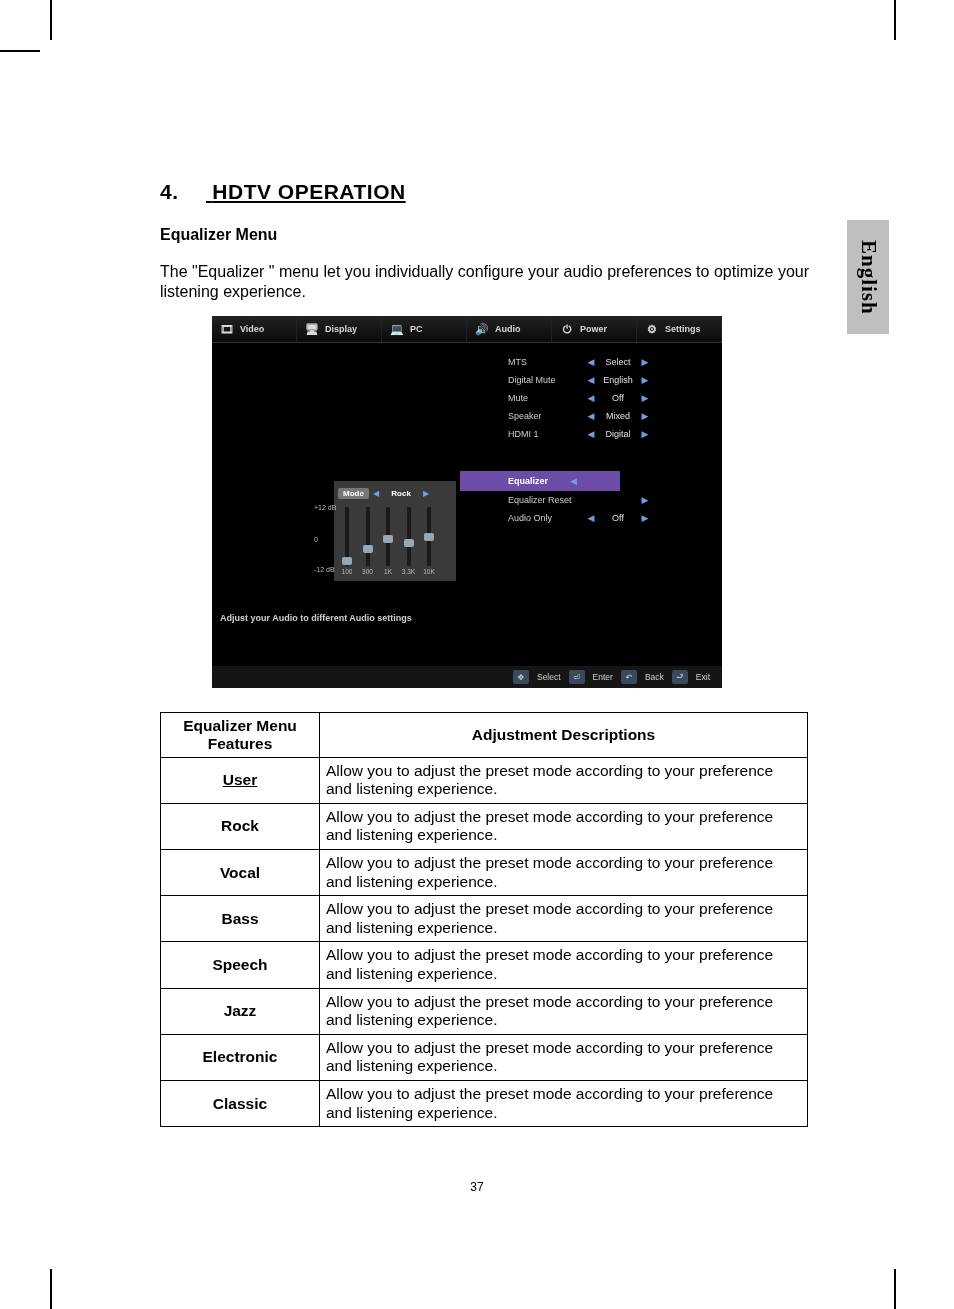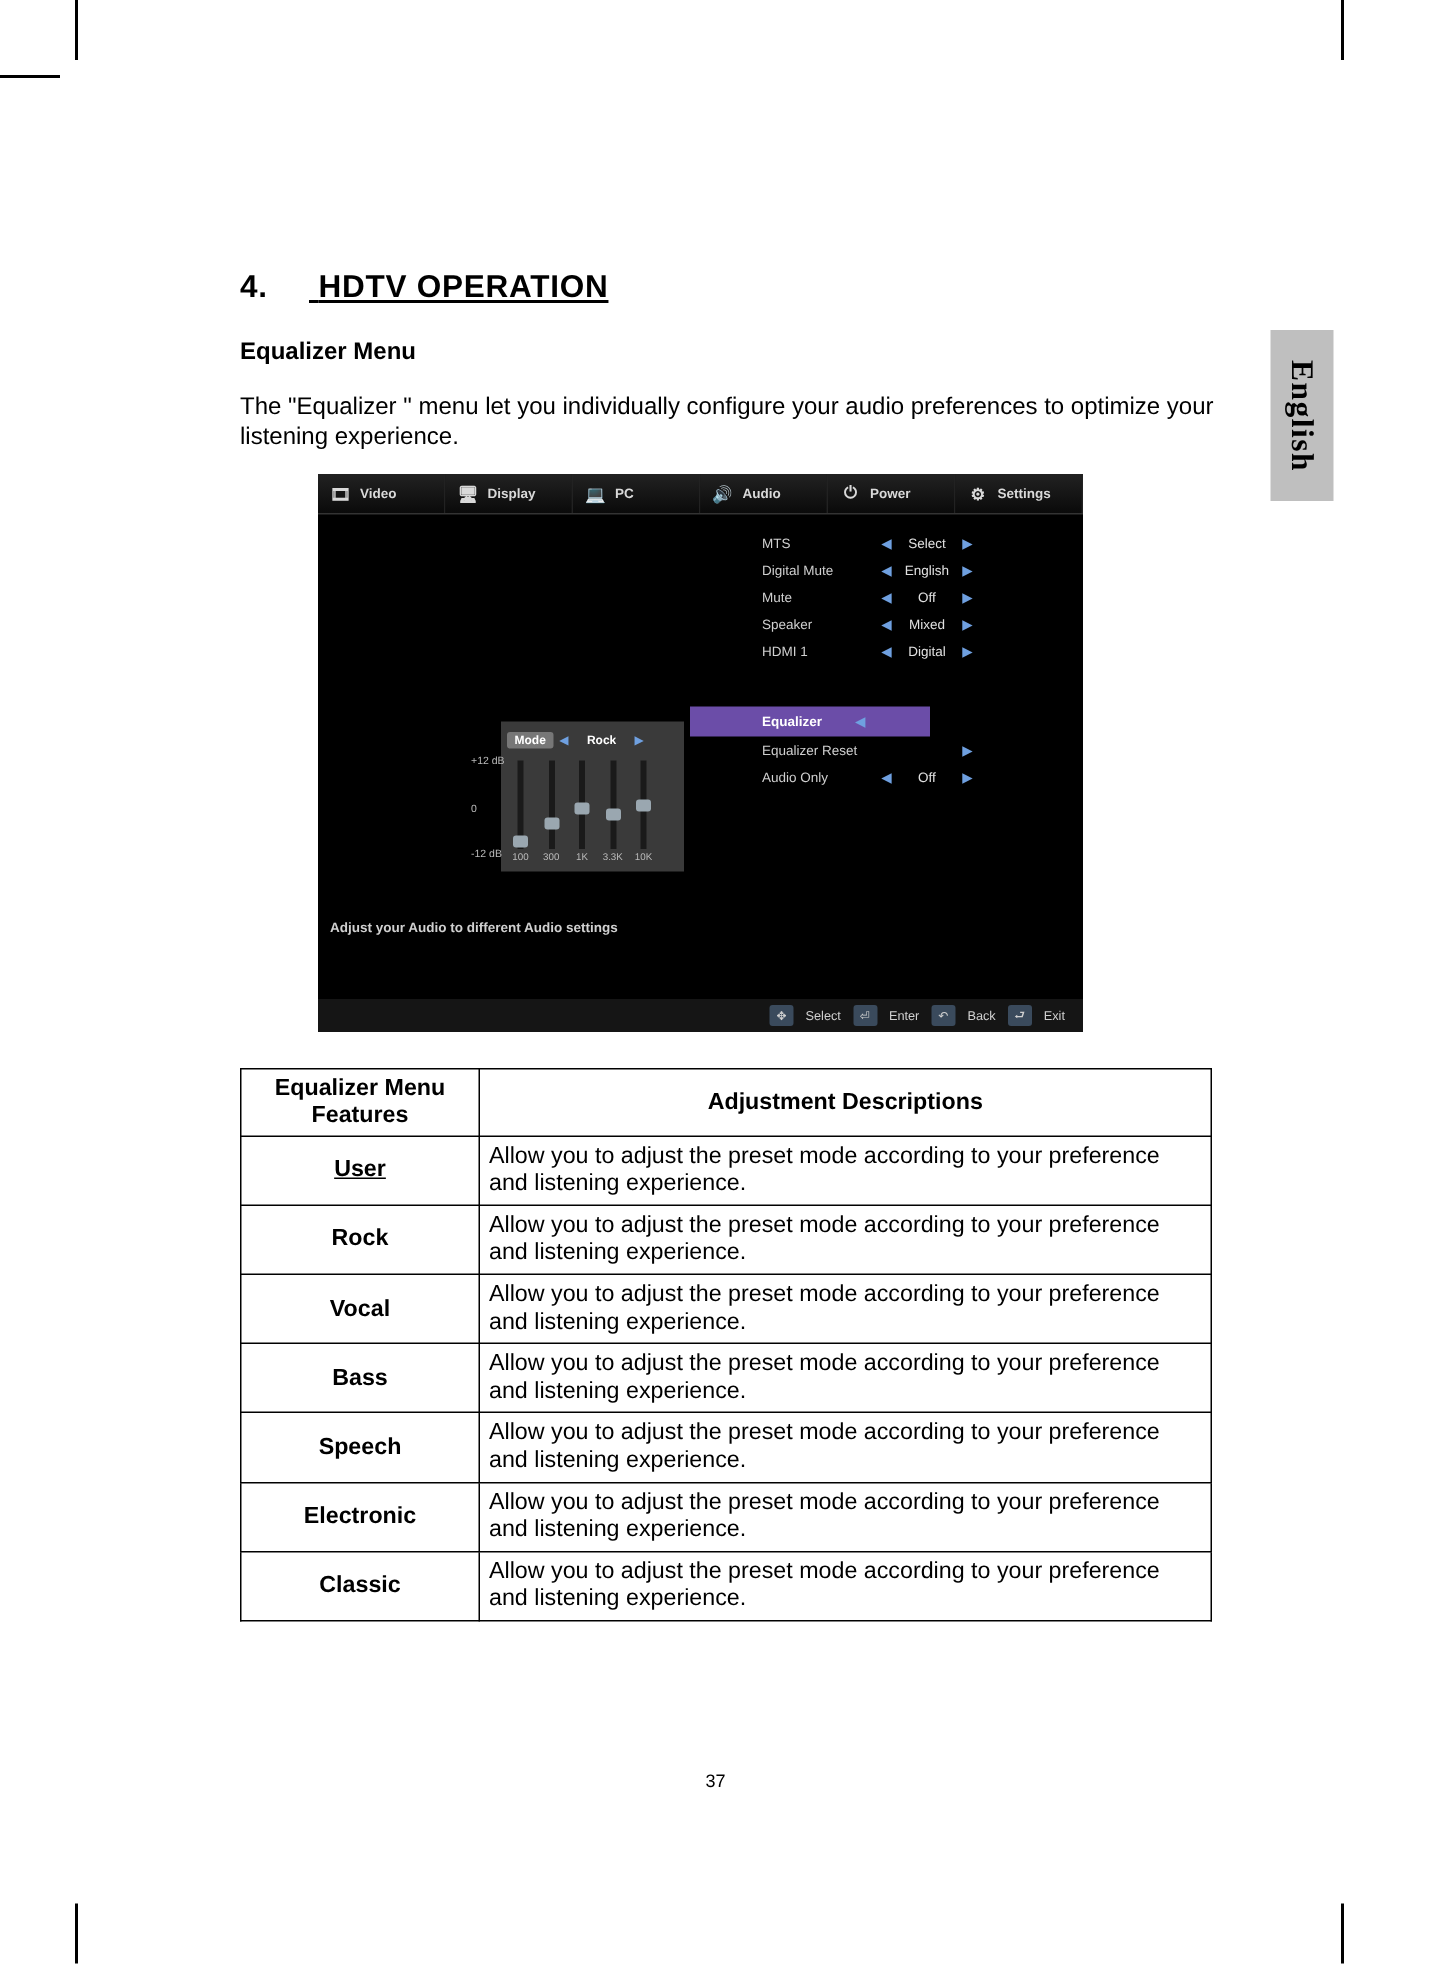--- a/index.html
+++ b/index.html
@@ -419,20 +419,24 @@
           </tr>
           <tr>
             <td class="fname">Bass</td>
             <td class="desc">Allow you to adjust the preset  mode according to your preference and  listening experience.</td>
           </tr>
           <tr>
             <td class="fname">Speech</td>
             <td class="desc">Allow you to adjust the preset  mode according to your preference and  listening experience.</td>
           </tr>
           <tr>
+            <td class="fname">Jazz</td>
+            <td class="desc">Allow you to adjust the preset  mode according to your preference and  listening experience.</td>
+          </tr>
+          <tr>
             <td class="fname">Electronic</td>
             <td class="desc">Allow you to adjust the preset  mode according to your preference and  listening experience.</td>
           </tr>
           <tr>
             <td class="fname">Classic</td>
             <td class="desc">Allow you to adjust the preset  mode according to your preference and  listening experience.</td>
           </tr>
         </tbody>
     </table>
   </div>

